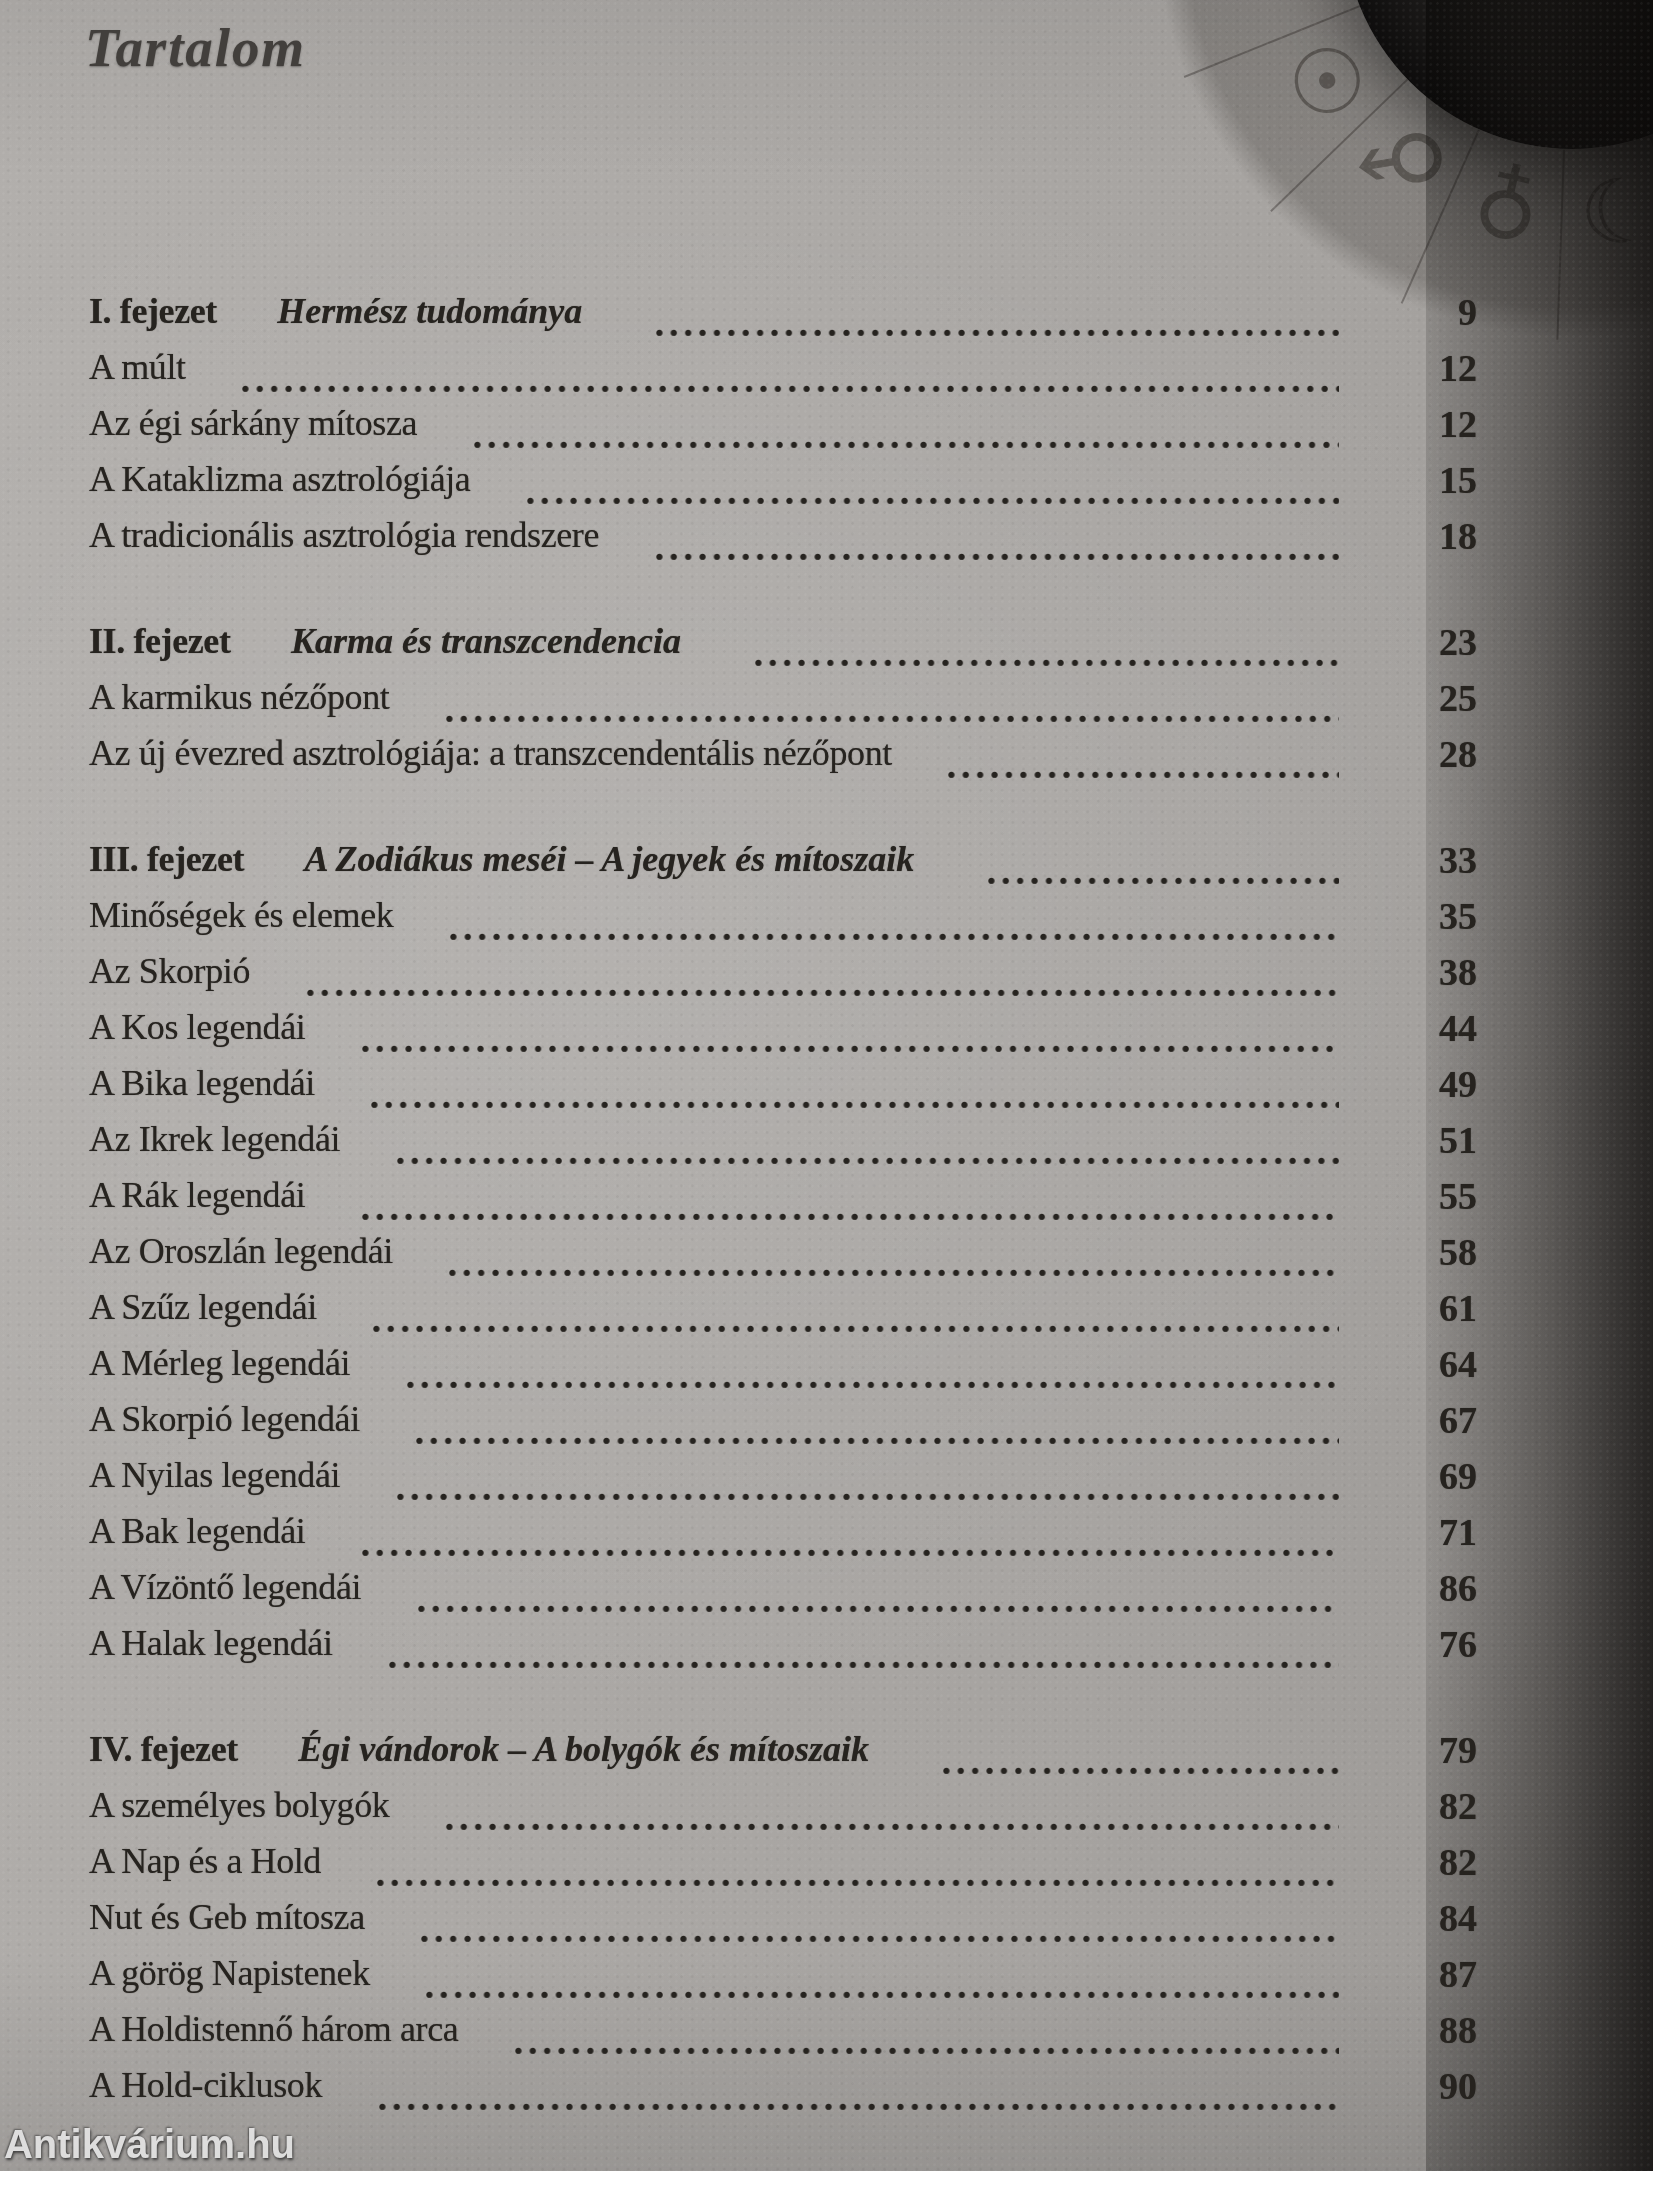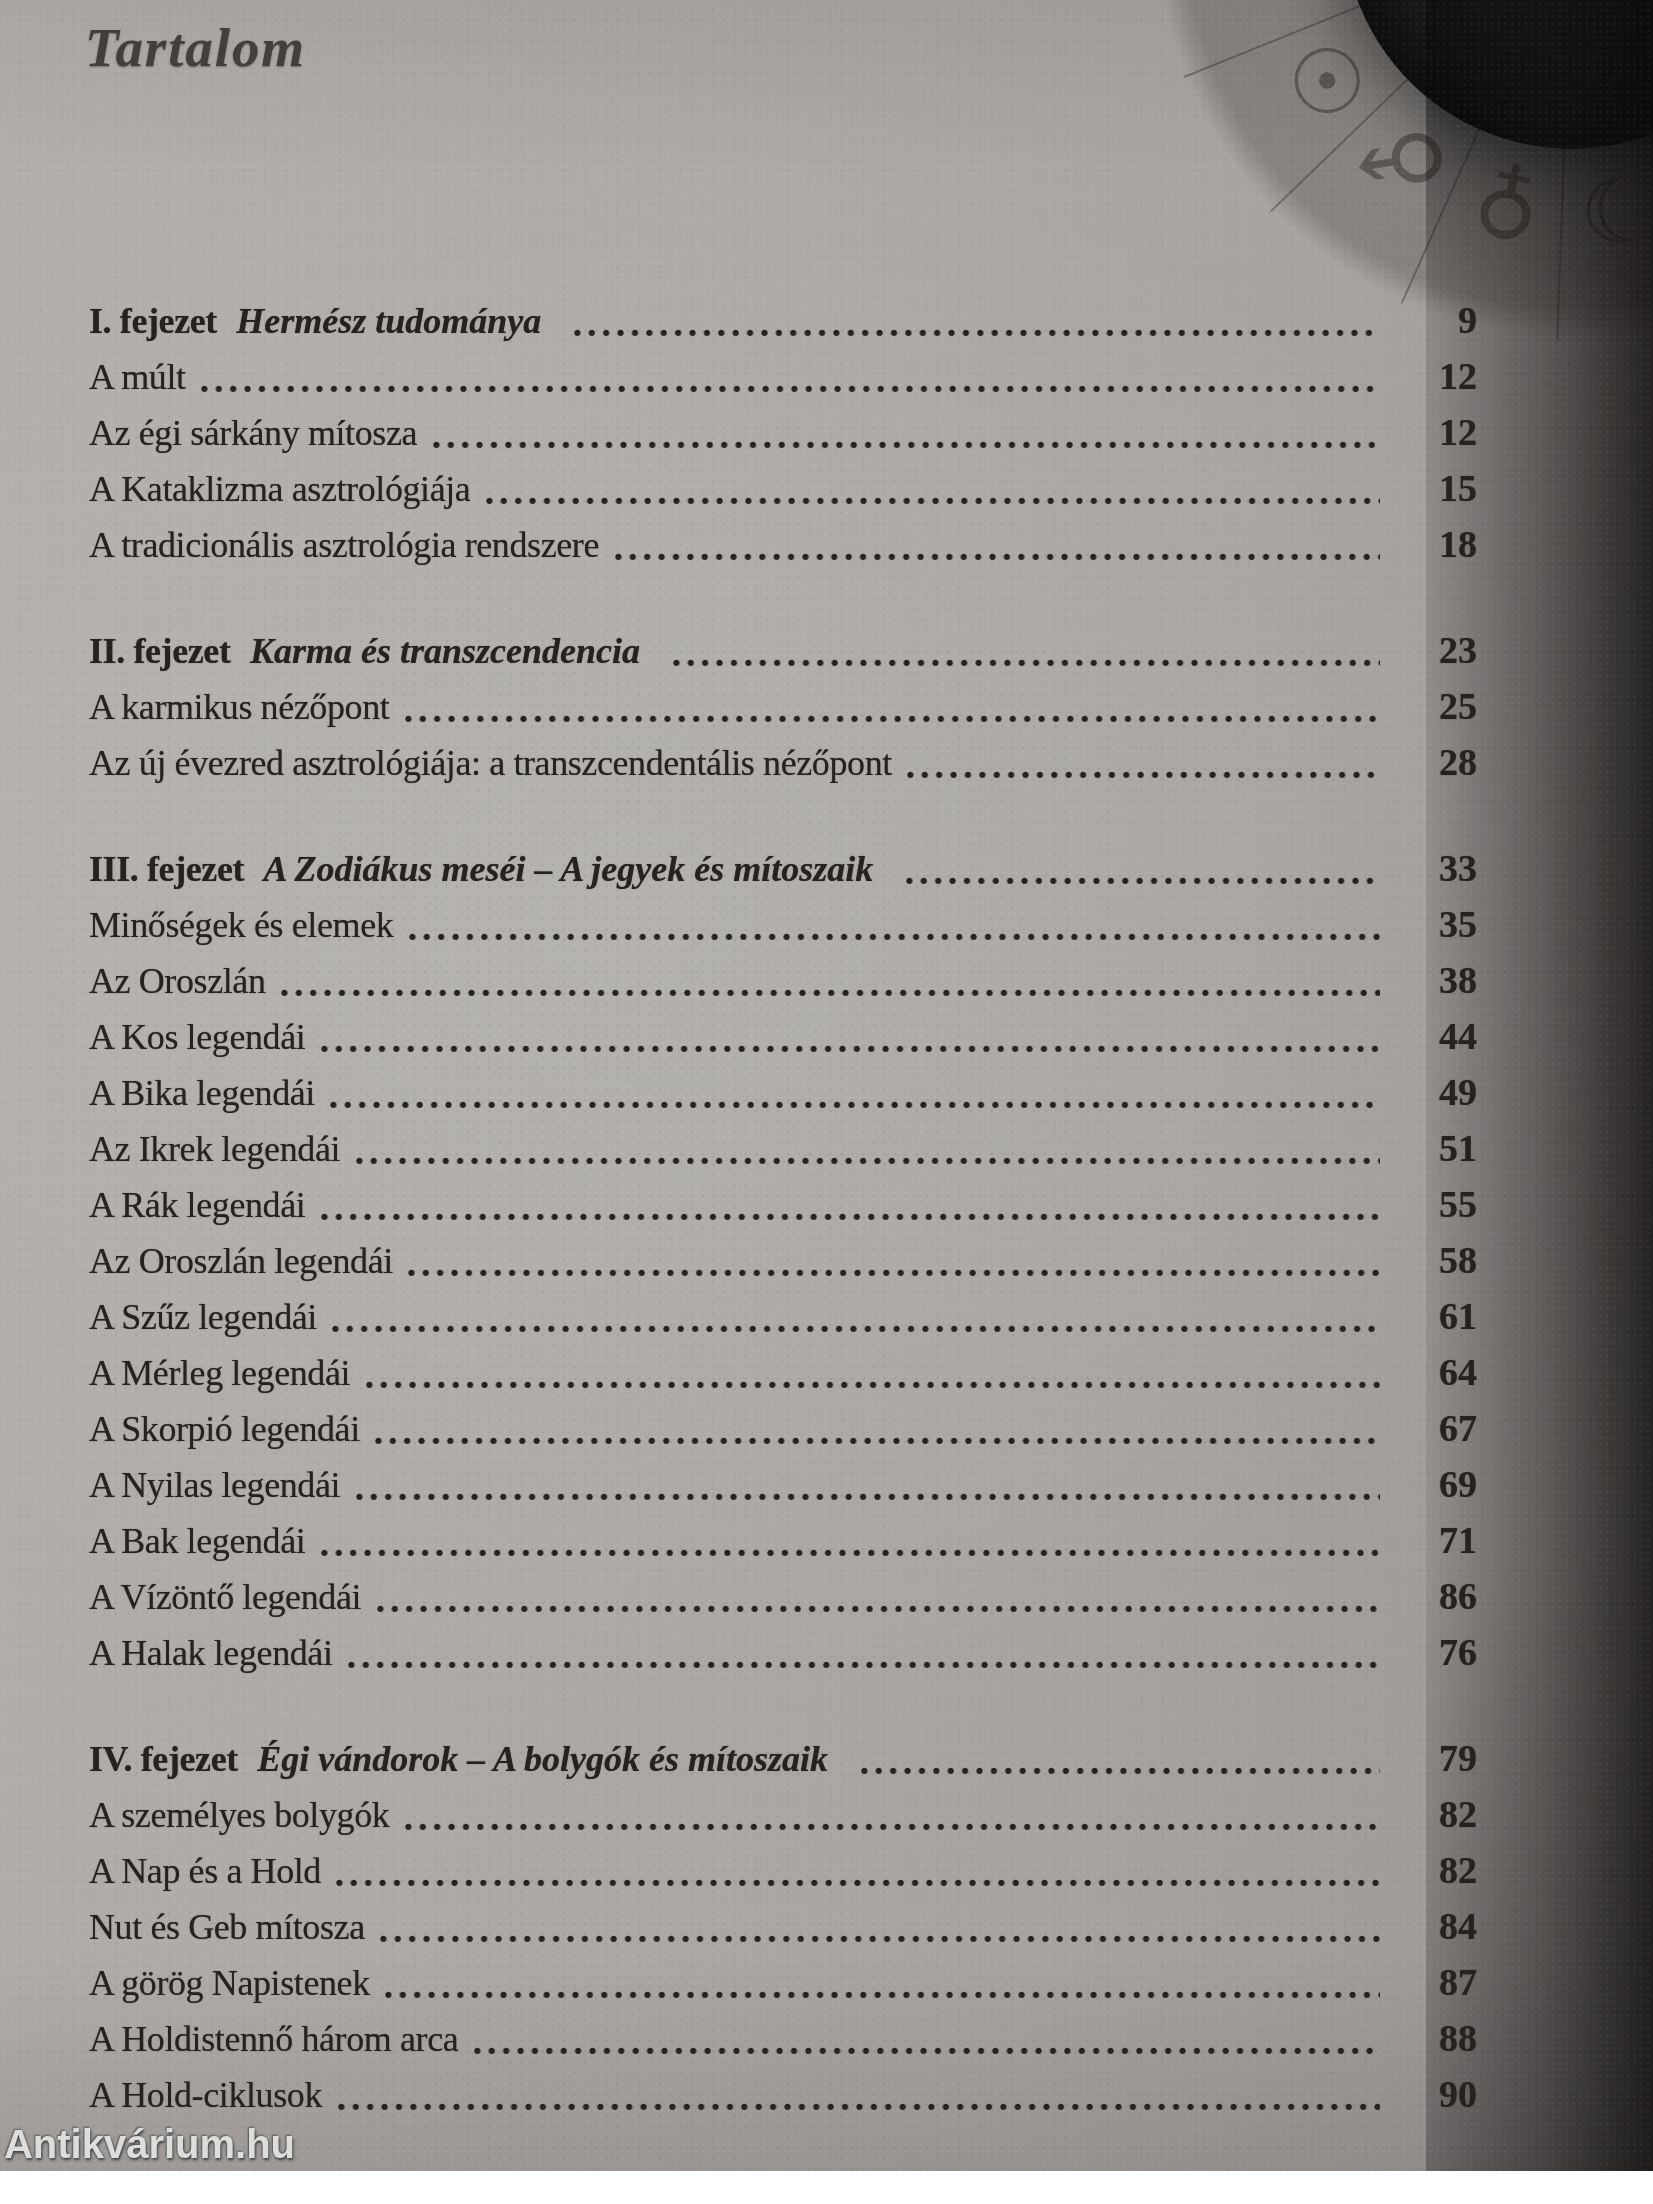--- a/index.html
+++ b/index.html
@@ -41,22 +41,22 @@
       linear-gradient(to bottom, rgba(8,7,6,0.55) 0%, rgba(8,7,6,0.15) 311px, rgba(8,7,6,0.08) 72%, rgba(8,7,6,0.28) 100%),
       linear-gradient(to right, rgba(26,23,21,0) 0%, rgba(26,23,21,0.42) 52%, rgba(14,12,11,0.82) 100%);
   }
   .title{
     position:absolute;left:85px;top:15.5px;margin:0;
     font-size:55px;font-weight:bold;font-style:italic;letter-spacing:1.9px;
     color:#423f3c;text-shadow:0 1px 1.9px rgba(70,68,66,0.55);
   }
   .toc{position:absolute;left:89px;top:293px;width:1388px;}
   .section{margin-bottom:50px;}
-  .row{display:flex;align-items:flex-end;height:56px;font-size:36px;color:#26231f;
-       text-shadow:0 0 1px rgba(38,35,31,0.65);}
+  .row{display:flex;height:56px;font-size:36px;color:#26231f;
+       text-shadow:0 0 1px rgba(38,35,31,0.65);gap:41px;}
   .label{line-height:1;padding-bottom:9.7px;white-space:pre;letter-spacing:-0.4px;}
   .chapter .label{font-weight:bold;}
   .ctitle{line-height:1;padding-bottom:9.7px;font-weight:bold;font-style:italic;margin-left:19.4px;white-space:pre;}
   .leader{
     flex:1;align-self:flex-end;height:7.8px;margin:0 3.9px 12.6px 15.5px;
     background:radial-gradient(circle at 3.4px 3.9px, #26231f 2.6px, rgba(0,0,0,0) 3.6px) left center / 14.4px 7.8px repeat-x;
   }
   .chapter .leader{margin-left:33px;}
   .pnum{width:93px;text-align:right;font-weight:bold;font-size:38px;line-height:1;padding-bottom:9.7px;}
   .watermark{
@@ -140,21 +140,21 @@
           <span class="ctitle">A Zodiákus meséi – A jegyek és mítoszaik</span>
           <span class="leader"></span>
           <span class="pnum">33</span>
         </div>
         <div class="row">
           <span class="label">Minőségek és elemek</span>
           <span class="leader"></span>
           <span class="pnum">35</span>
         </div>
         <div class="row">
-          <span class="label">Az Oroszlán</span>
+          <span class="label">Az Skorpió</span>
           <span class="leader"></span>
           <span class="pnum">38</span>
         </div>
         <div class="row">
           <span class="label">A Kos legendái</span>
           <span class="leader"></span>
           <span class="pnum">44</span>
         </div>
         <div class="row">
           <span class="label">A Bika legendái</span>

